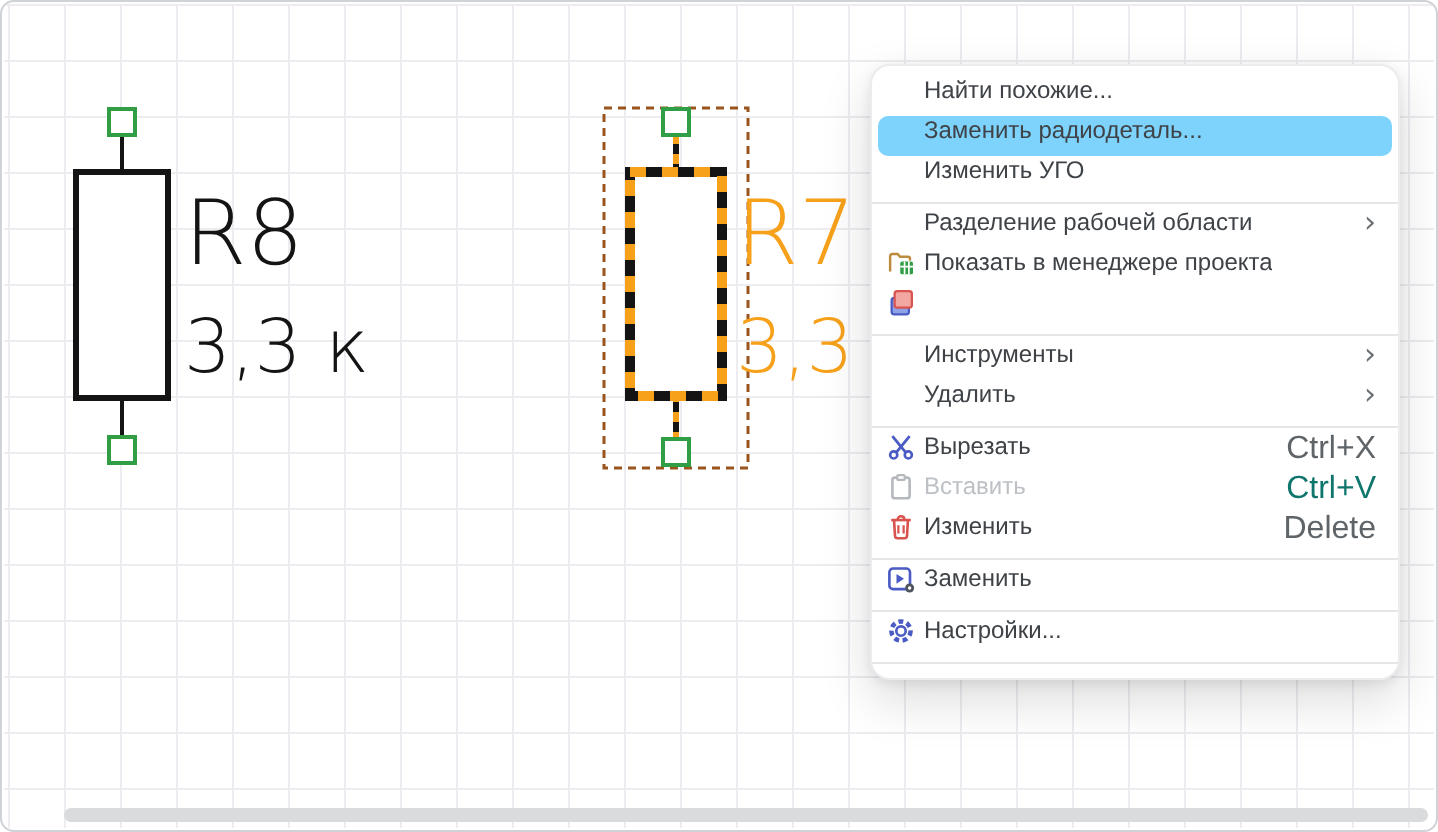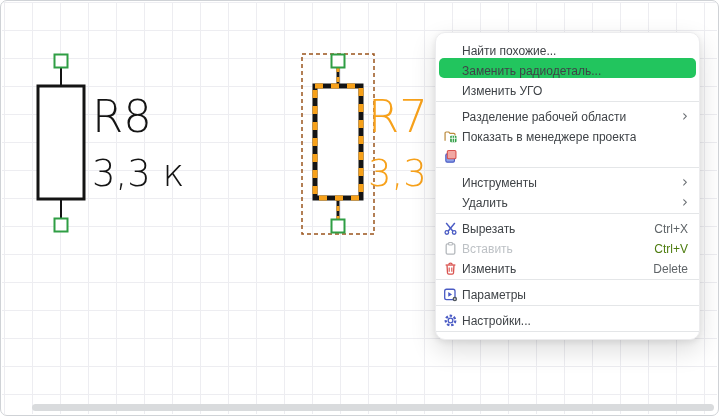--- a/index.html
+++ b/index.html
@@ -12,29 +12,29 @@
       repeating-linear-gradient(to right,  #ededf1 0 1px, transparent 1px 28px),
       repeating-linear-gradient(to bottom, #ededf1 0 1px, transparent 1px 28px);
     background-position:2px 0,0 0;}
   #schematic{position:absolute;left:0;top:0}
   .sch-text{font-family:"DejaVu Sans",sans-serif;font-weight:300}
 
   #context-menu{position:absolute;left:434px;top:31px;width:263px;z-index:10;
     background:#fff;border:1px solid #ececee;border-radius:10px;
     box-shadow:0 10px 26px rgba(0,0,0,.14),0 2px 6px rgba(0,0,0,.08);
     padding:5px 0}
-  .menu-item{display:flex;align-items:flex-end;height:20px;margin:0 3px;
+  .menu-item{display:flex;align-items:flex-start;height:20px;margin:0 3px;
     padding-right:8px;border-radius:5px;font-size:12px;color:#3f4347;
     white-space:nowrap;cursor:default}
-  .menu-item.highlighted{background:#22c55e}
+  .menu-item.highlighted{background:#7dd3fc}
   .menu-item.disabled{color:#bdc1c5}
   .mi-icon{width:23px;min-width:23px;display:flex;justify-content:center;align-items:center}
   .mi-label{overflow:hidden}
-  .mi-right{margin-left:auto;color:#5f6468;font-size:12px}
-  .menu-item.disabled .mi-right{color:#4d7c0f}
+  .mi-right{margin-left:auto;color:#5f6468;font-size:16px}
+  .menu-item.disabled .mi-right{color:#0f766e}
   .mi-chevron{margin-left:auto;color:#6a6f74;font-size:15px;line-height:1;
     font-family:"DejaVu Sans",sans-serif}
   .menu-sep{height:1px;background:#e4e6e8;margin:2.5px 0}
 
   #hscroll-thumb{position:absolute;left:30px;right:3px;bottom:3px;height:7px;
     border-radius:4px;background:#d9dbdd;z-index:5}
 </style>
 </head>
 <body>
 
@@ -184,21 +184,21 @@
 
   <div class="menu-item">
     <span class="mi-icon">
           <svg width="15" height="15" viewBox="0 0 16 16">
     <rect x="1.8" y="2.4" width="11" height="11" rx="2" fill="none" stroke="#4a5bc4" stroke-width="1.4"></rect>
     <path d="M5.6 5.3 l4 2.6 -4 2.6 z" fill="#4a5bc4"></path>
     <circle cx="12.6" cy="12.8" r="2.4" fill="#4f565e"></circle>
     <circle cx="12.6" cy="12.8" r="0.9" fill="#ffffff"></circle>
   </svg>
         </span>
-    <span class="mi-label">Параметры</span>
+    <span class="mi-label">Заменить</span>
 
   </div>
 
   <div class="menu-sep"></div>
 
   <div class="menu-item">
     <span class="mi-icon">
           <svg width="15" height="15" viewBox="0 0 16 16">
     <circle cx="8" cy="8" r="2.5" fill="none" stroke="#4a5bc4" stroke-width="1.4"></circle>
     <circle cx="8" cy="8" r="5.1" fill="none" stroke="#4a5bc4" stroke-width="2.4" stroke-dasharray="2.6 1.9"></circle>

